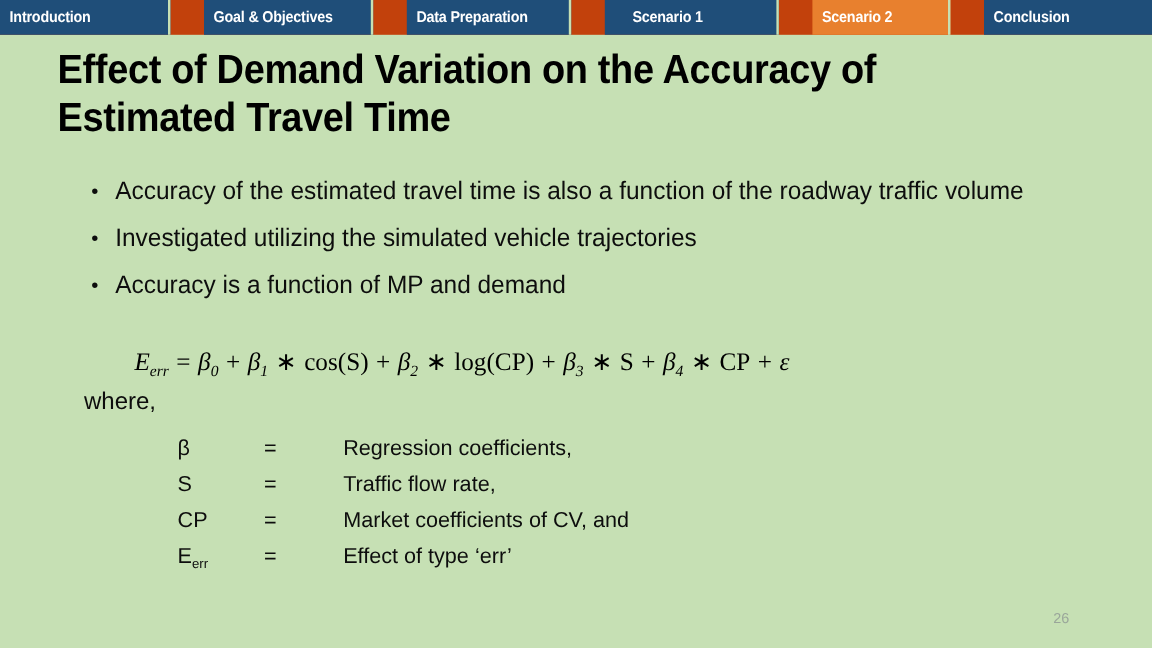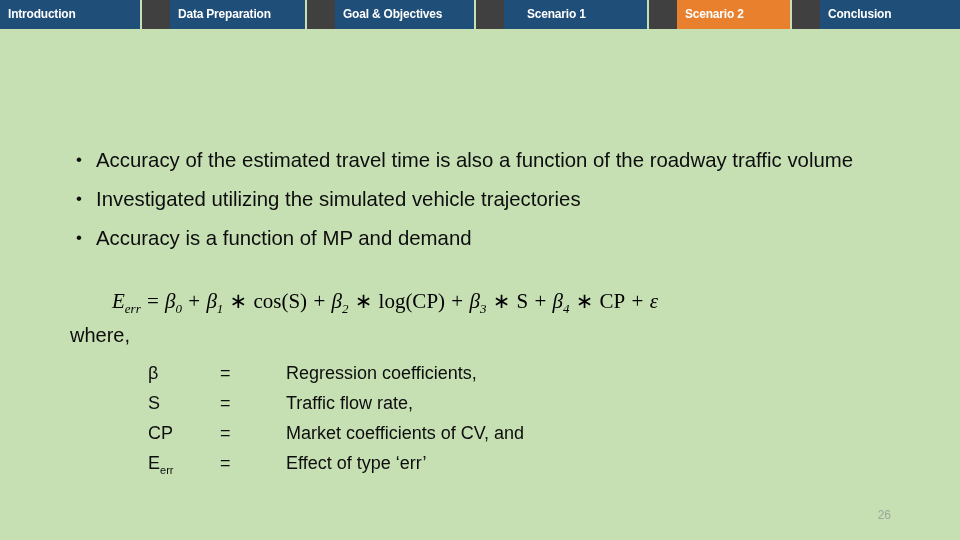--- a/index.html
+++ b/index.html
@@ -22,21 +22,21 @@
     overflow: hidden;
   }
 
   
   #navbar {
     position: absolute;
     left: 0;
     top: 0;
     width: 960px;
     height: 29px;
-    background: #404040;
+    background: #c2410c;
     display: flex;
     align-items: stretch;
     gap: 28px;
   }
   .nav-tab {
     height: 29px;
     background: #1f4e79;
     color: #ffffff;
     display: flex;
     align-items: center;
@@ -180,37 +180,41 @@
 </style>
 </head>
 <body>
 
 <div id="slide">
 
   <div id="navbar">
       <div class="nav-tab" style="width: 162px;">
         <span class="nav-tab-label">Introduction</span>
       </div>
+      <div class="nav-tab" style="width: 160px;">
+        <span class="nav-tab-label">Goal &amp; Objectives</span>
+      </div>
       <div class="nav-tab" style="width: 156px;">
         <span class="nav-tab-label">Data Preparation</span>
       </div>
-      <div class="nav-tab" style="width: 160px;">
-        <span class="nav-tab-label">Goal &amp; Objectives</span>
-      </div>
       <div class="nav-tab" style="width: 164px; padding-left: 23px;">
         <span class="nav-tab-label">Scenario 1</span>
       </div>
       <div class="nav-tab active" style="width: 130px;">
         <span class="nav-tab-label">Scenario 2</span>
       </div>
       <div class="nav-tab last" style="width: 160px;">
         <span class="nav-tab-label">Conclusion</span>
       </div>
     </div>
 
+  <div id="title">
+    <span class="tline">Effect of Demand Variation on the Accuracy of</span>
+    <span class="tline">Estimated Travel Time</span>
+  </div>
 
   <div id="bullets">
     <div class="bullet-row">
       <span class="dot">•</span>
       <span class="bullet-text">Accuracy of the estimated travel time is also a function of the roadway traffic volume</span>
     </div>
     <div class="bullet-row">
       <span class="dot">•</span>
       <span class="bullet-text">Investigated utilizing the simulated vehicle trajectories</span>
     </div>

